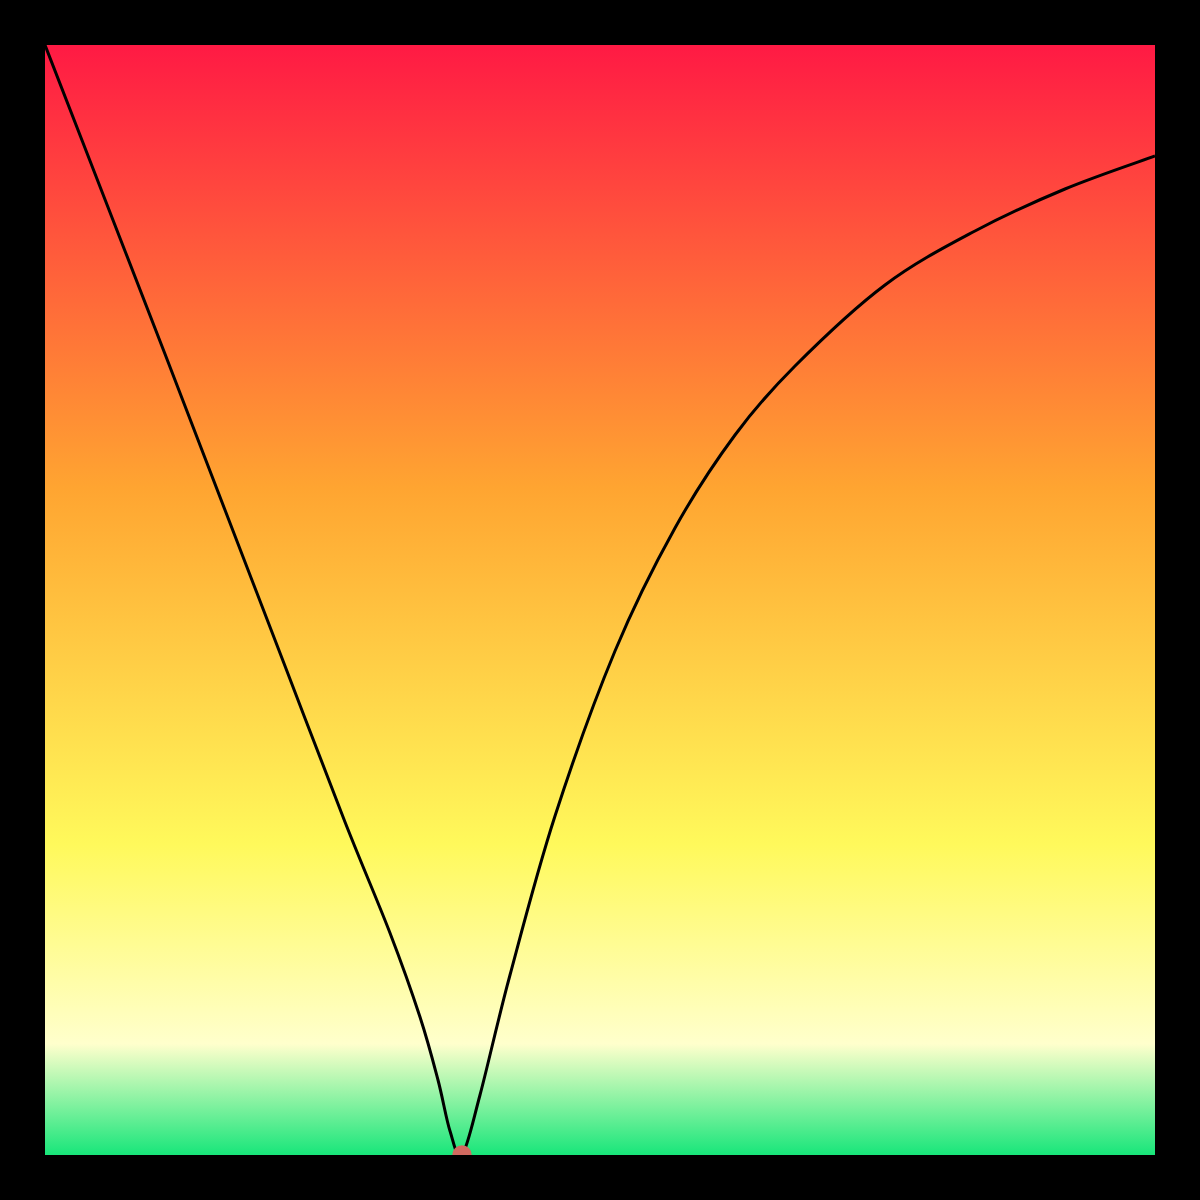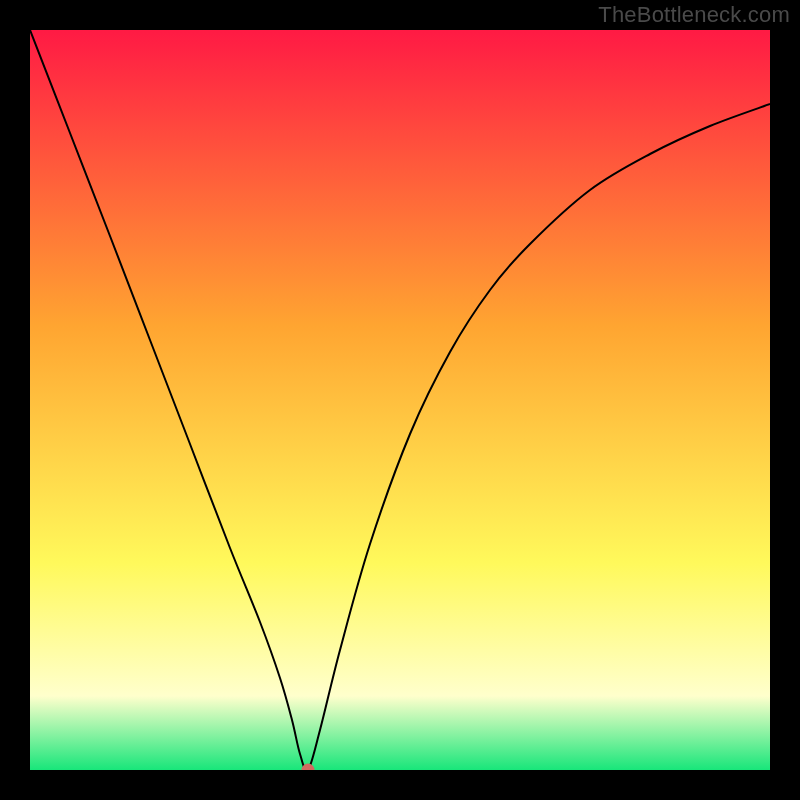--- a/index.html
+++ b/index.html
@@ -54,21 +54,20 @@
     border-radius: 50%;
     transform: translate(-50%, -50%);
     z-index: 4;
   }
 </style>
 </head>
 <body>
 
 <div class="frame">
 
-  <div class="watermark">TheBottleneck.com</div>
 
   <div class="plot">
     <svg viewBox="0 0 740 740" preserveAspectRatio="none">
       <defs>
         <linearGradient id="bg-grad" x1="0" y1="0" x2="0" y2="1">
           <stop id="g0" offset="0%" stop-color="#ff1a44"></stop>
           <stop id="g1" offset="40%" stop-color="#ffa531"></stop>
           <stop id="g2" offset="72%" stop-color="#fff95b"></stop>
           <stop id="g3" offset="90%" stop-color="#ffffcc"></stop>
           <stop id="g4" offset="100%" stop-color="#18e67a"></stop>

